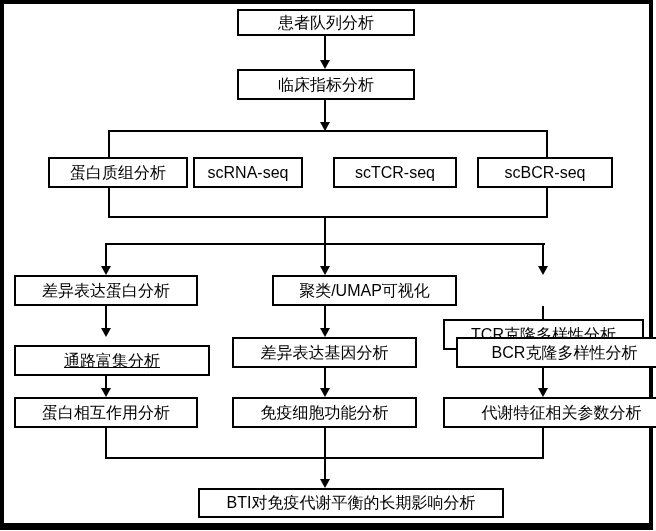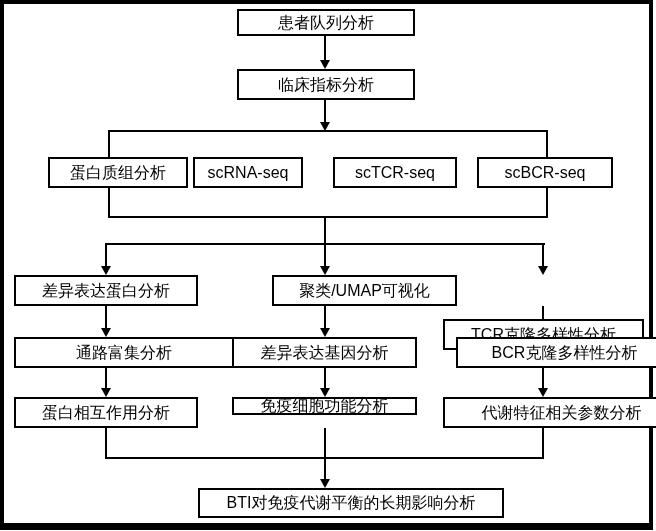--- a/index.html
+++ b/index.html
@@ -73,23 +73,23 @@
 
   <div class="node" style="left:48px;top:157px;width:140px;height:31px;">蛋白质组分析</div>
   <div class="node" style="left:193px;top:157px;width:110px;height:31px;">scRNA-seq</div>
   <div class="node" style="left:333px;top:157px;width:124px;height:31px;">scTCR-seq</div>
   <div class="node" style="left:477px;top:157px;width:136px;height:31px;">scBCR-seq</div>
 
   <div class="node" style="left:14px;top:275px;width:184px;height:31px;">差异表达蛋白分析</div>
   <div class="node" style="left:232px;top:275px;width:185px;height:31px;margin-left:40px;">聚类/UMAP可视化</div>
   <div class="node" style="left:443px;top:275px;width:201px;height:31px;margin-top:44px;">TCR克隆多样性分析</div>
 
-  <div class="node" style="left:14px;top:337px;width:220px;height:31px;">通路富集分析</div>
+  <div class="node" style="left:14px;top:345px;width:196px;height:31px;text-decoration:underline;">通路富集分析</div>
   <div class="node" style="left:232px;top:337px;width:185px;height:31px;">差异表达基因分析</div>
   <div class="node" style="left:456px;top:337px;width:217px;height:31px;">BCR克隆多样性分析</div>
 
   <div class="node" style="left:14px;top:397px;width:184px;height:31px;">蛋白相互作用分析</div>
-  <div class="node" style="left:232px;top:397px;width:185px;height:18px;">免疫细胞功能分析</div>
+  <div class="node" style="left:232px;top:397px;width:185px;height:31px;">免疫细胞功能分析</div>
   <div class="node" style="left:443px;top:397px;width:237px;height:31px;">代谢特征相关参数分析</div>
 
   <div class="node" style="left:198px;top:488px;width:306px;height:30px;">BTI对免疫代谢平衡的长期影响分析</div>
 
 </div>
 
 </body></html>

